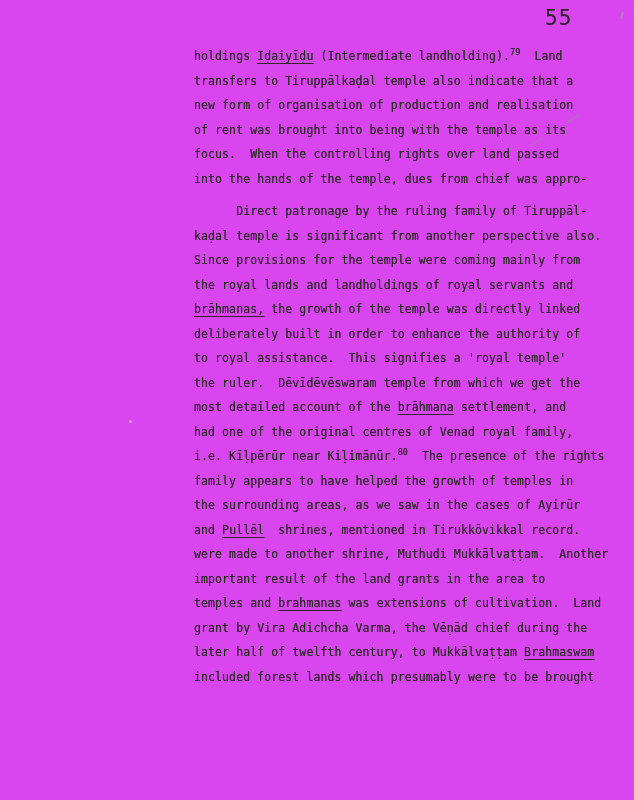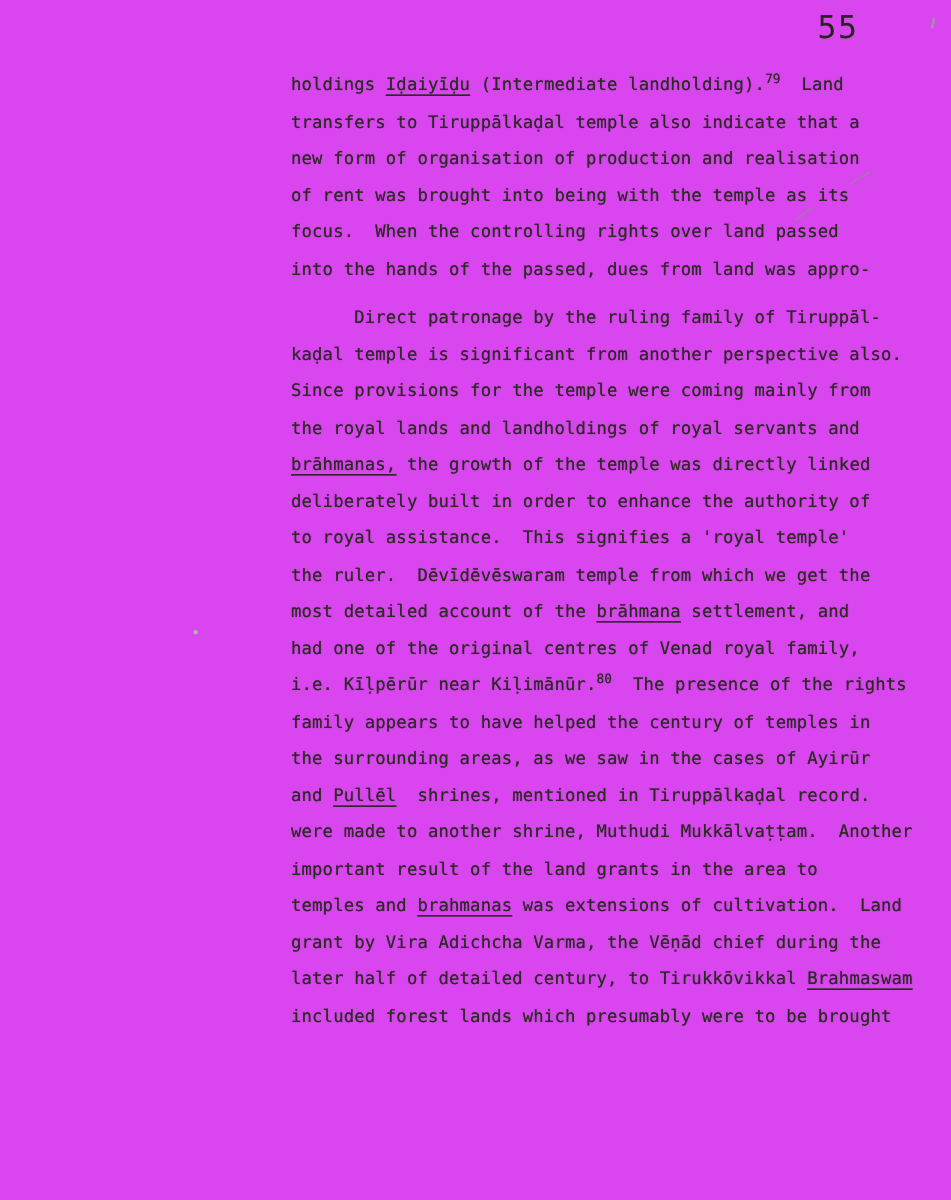--- a/index.html
+++ b/index.html
@@ -97,38 +97,38 @@
   <div class="pencil-mark mark1"></div>
   <div class="pencil-mark mark2"></div>
   <div class="dot-mark"></div>
   <div class="body-text" id="body-text">
       <div class="paragraph">
         <div class="line"><span>holdings </span><span class="u">Iḍaiyīḍu</span><span> (Intermediate landholding).</span><sup>79</sup><span>  Land</span></div>
         <div class="line"><span>transfers to Tiruppālkaḍal temple also indicate that a</span></div>
         <div class="line"><span>new form of organisation of production and realisation</span></div>
         <div class="line"><span>of rent was brought into being with the temple as its</span></div>
         <div class="line"><span>focus.  When the controlling rights over land passed</span></div>
-        <div class="line"><span>into the hands of the passed, dues from land was appro-</span></div>
+        <div class="line"><span>into the hands of the temple, dues from chief was appro-</span></div>
       </div>
       <div class="paragraph">
         <div class="line"><span>      Direct patronage by the ruling family of Tiruppāl-</span></div>
         <div class="line"><span>kaḍal temple is significant from another perspective also.</span></div>
         <div class="line"><span>Since provisions for the temple were coming mainly from</span></div>
         <div class="line"><span>the royal lands and landholdings of royal servants and</span></div>
         <div class="line"><span class="u">brāhmanas,</span><span> the growth of the temple was directly linked</span></div>
         <div class="line"><span>deliberately built in order to enhance the authority of</span></div>
         <div class="line"><span>to royal assistance.  This signifies a 'royal temple'</span></div>
         <div class="line"><span>the ruler.  Dēvīdēvēswaram temple from which we get the</span></div>
         <div class="line"><span>most detailed account of the </span><span class="u">brāhmana</span><span> settlement, and</span></div>
         <div class="line"><span>had one of the original centres of Venad royal family,</span></div>
         <div class="line"><span>i.e. Kīḷpērūr near Kiḷimānūr.</span><sup>80</sup><span>  The presence of the rights</span></div>
-        <div class="line"><span>family appears to have helped the century of temples in</span></div>
+        <div class="line"><span>family appears to have helped the growth of temples in</span></div>
         <div class="line"><span>the surrounding areas, as we saw in the cases of Ayirūr</span></div>
-        <div class="line"><span>and </span><span class="u">Pullēl</span><span>  shrines, mentioned in Tiruppālkaḍal record.</span></div>
+        <div class="line"><span>and </span><span class="u">Pullēl</span><span>  shrines, mentioned in Tirukkōvikkal record.</span></div>
         <div class="line"><span>were made to another shrine, Muthudi Mukkālvaṭṭam.  Another</span></div>
         <div class="line"><span>important result of the land grants in the area to</span></div>
         <div class="line"><span>temples and </span><span class="u">brahmanas</span><span> was extensions of cultivation.  Land</span></div>
         <div class="line"><span>grant by Vira Adichcha Varma, the Vēṇād chief during the</span></div>
-        <div class="line"><span>later half of detailed century, to Tirukkōvikkal </span><span class="u">Brahmaswam</span></div>
+        <div class="line"><span>later half of twelfth century, to Mukkālvaṭṭam </span><span class="u">Brahmaswam</span></div>
         <div class="line"><span>included forest lands which presumably were to be brought</span></div>
       </div>
     </div>
 </div>
 
 </body></html>

